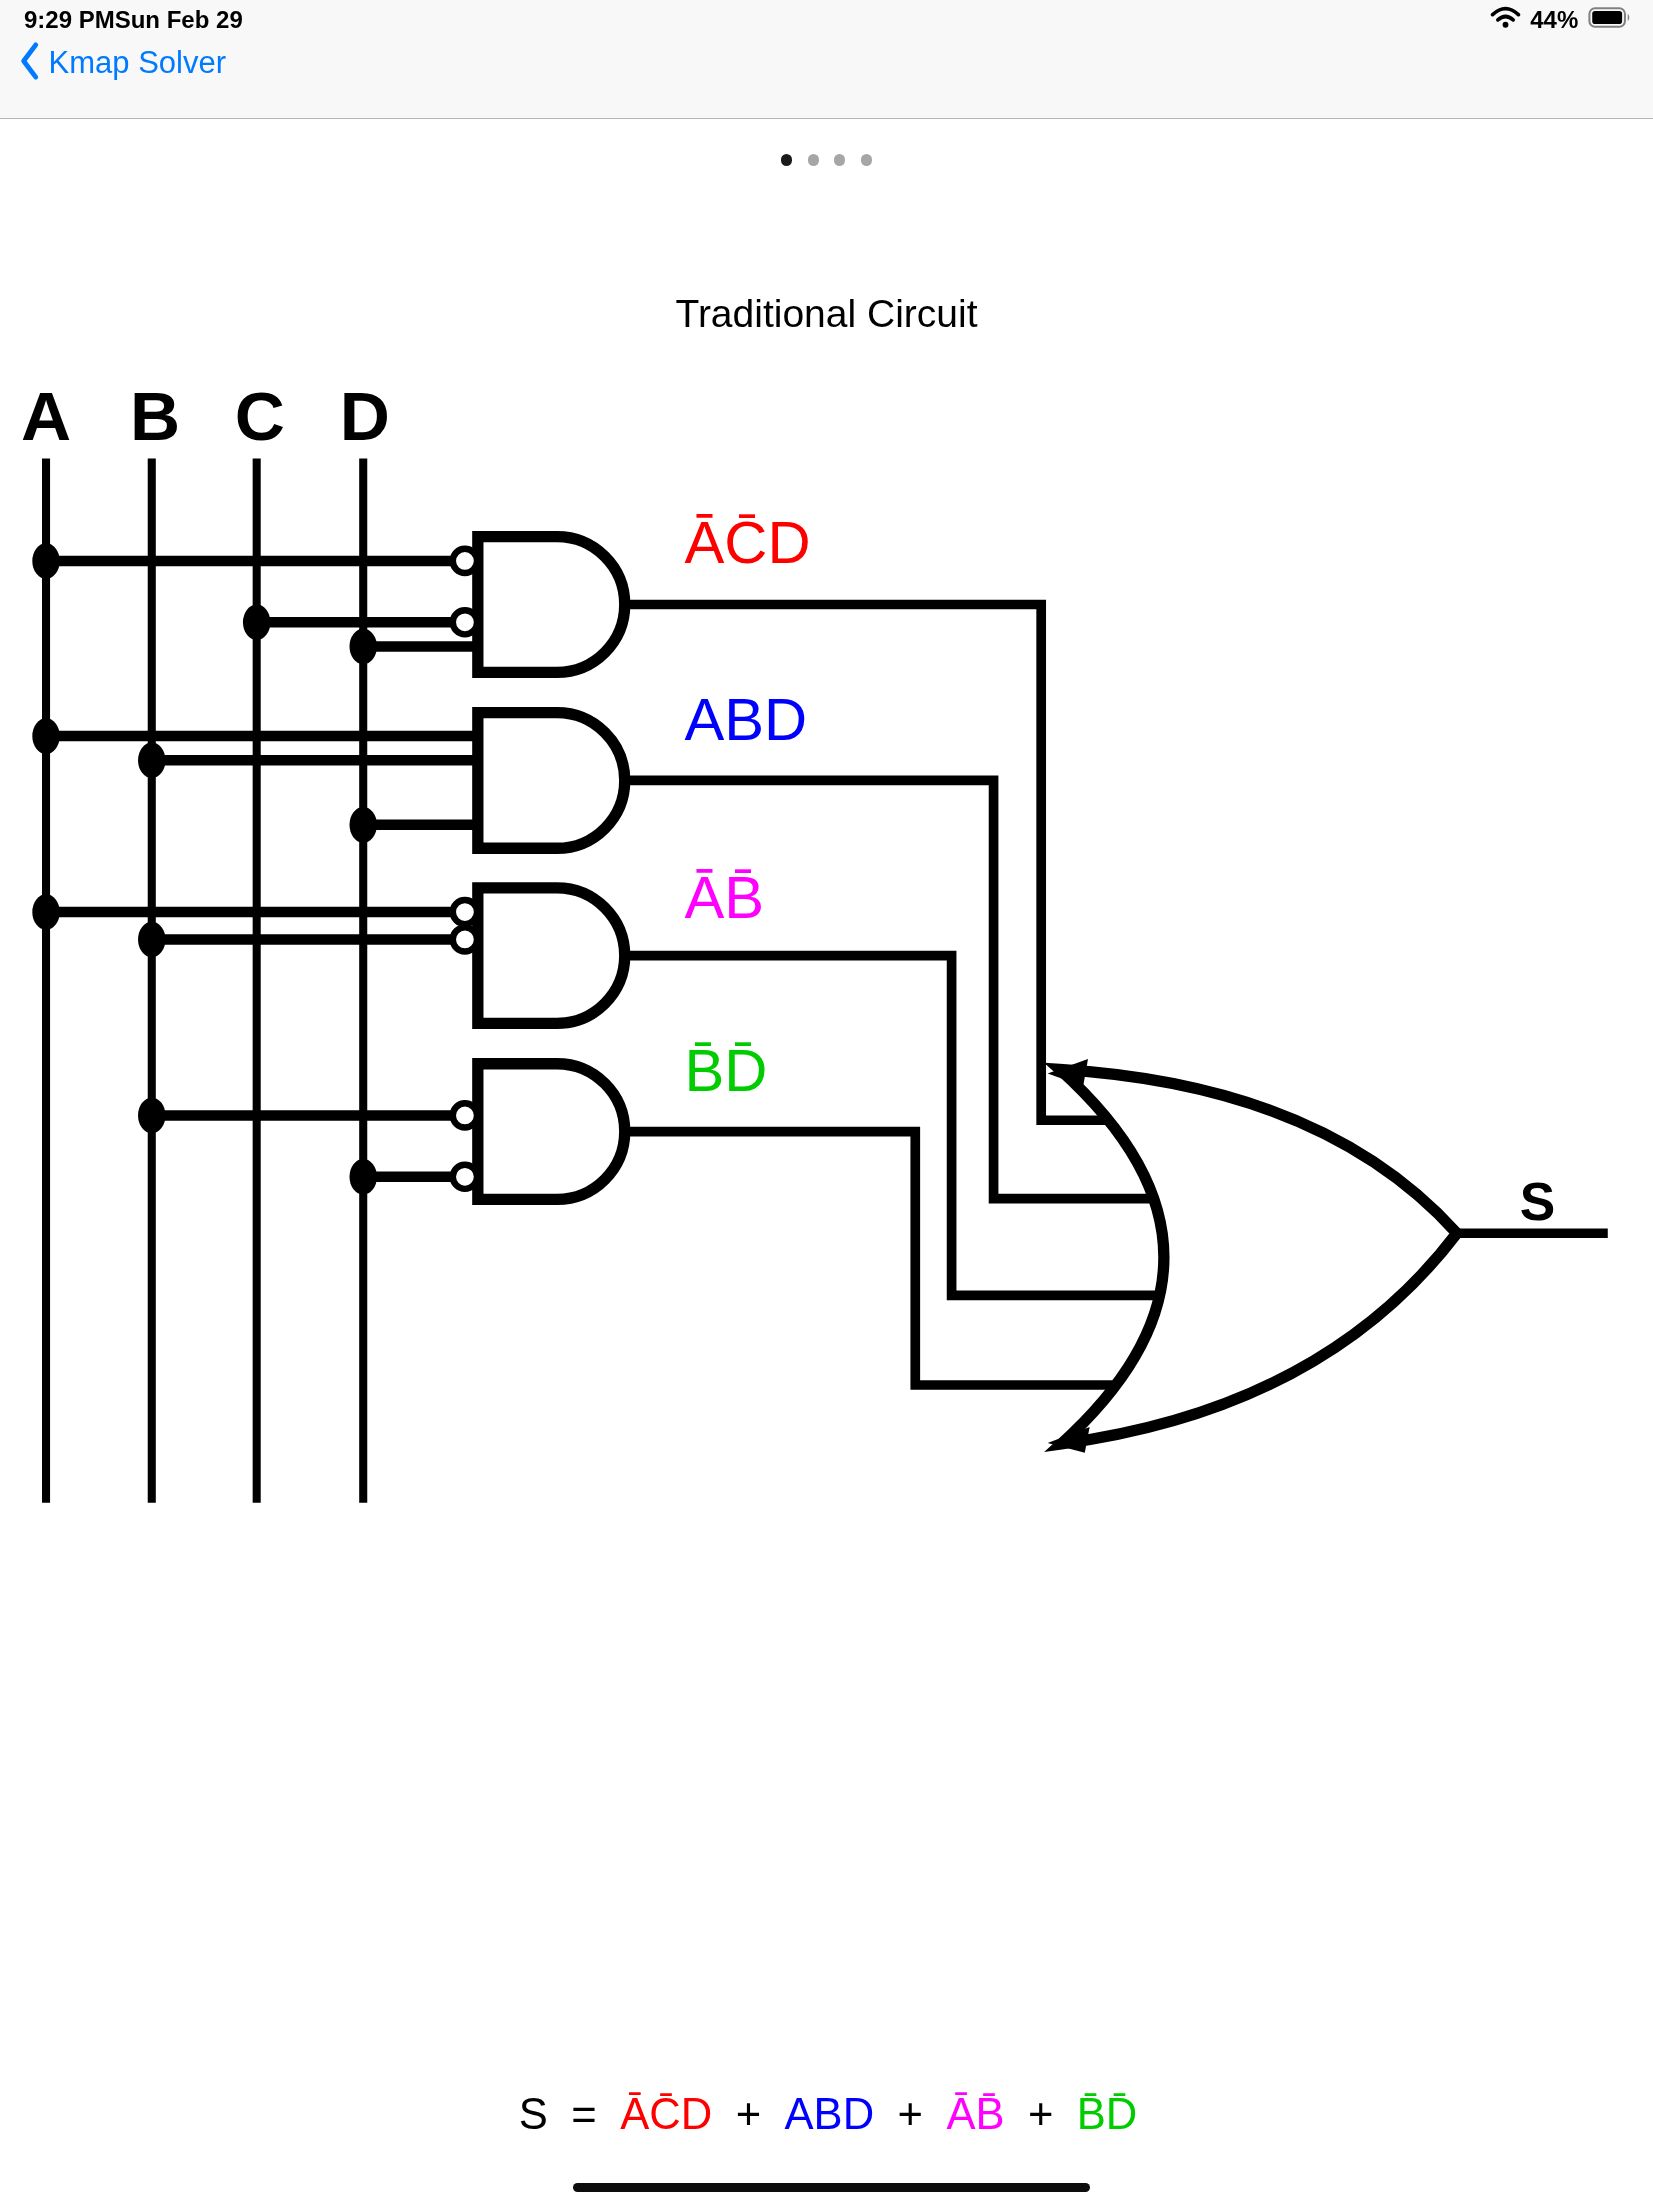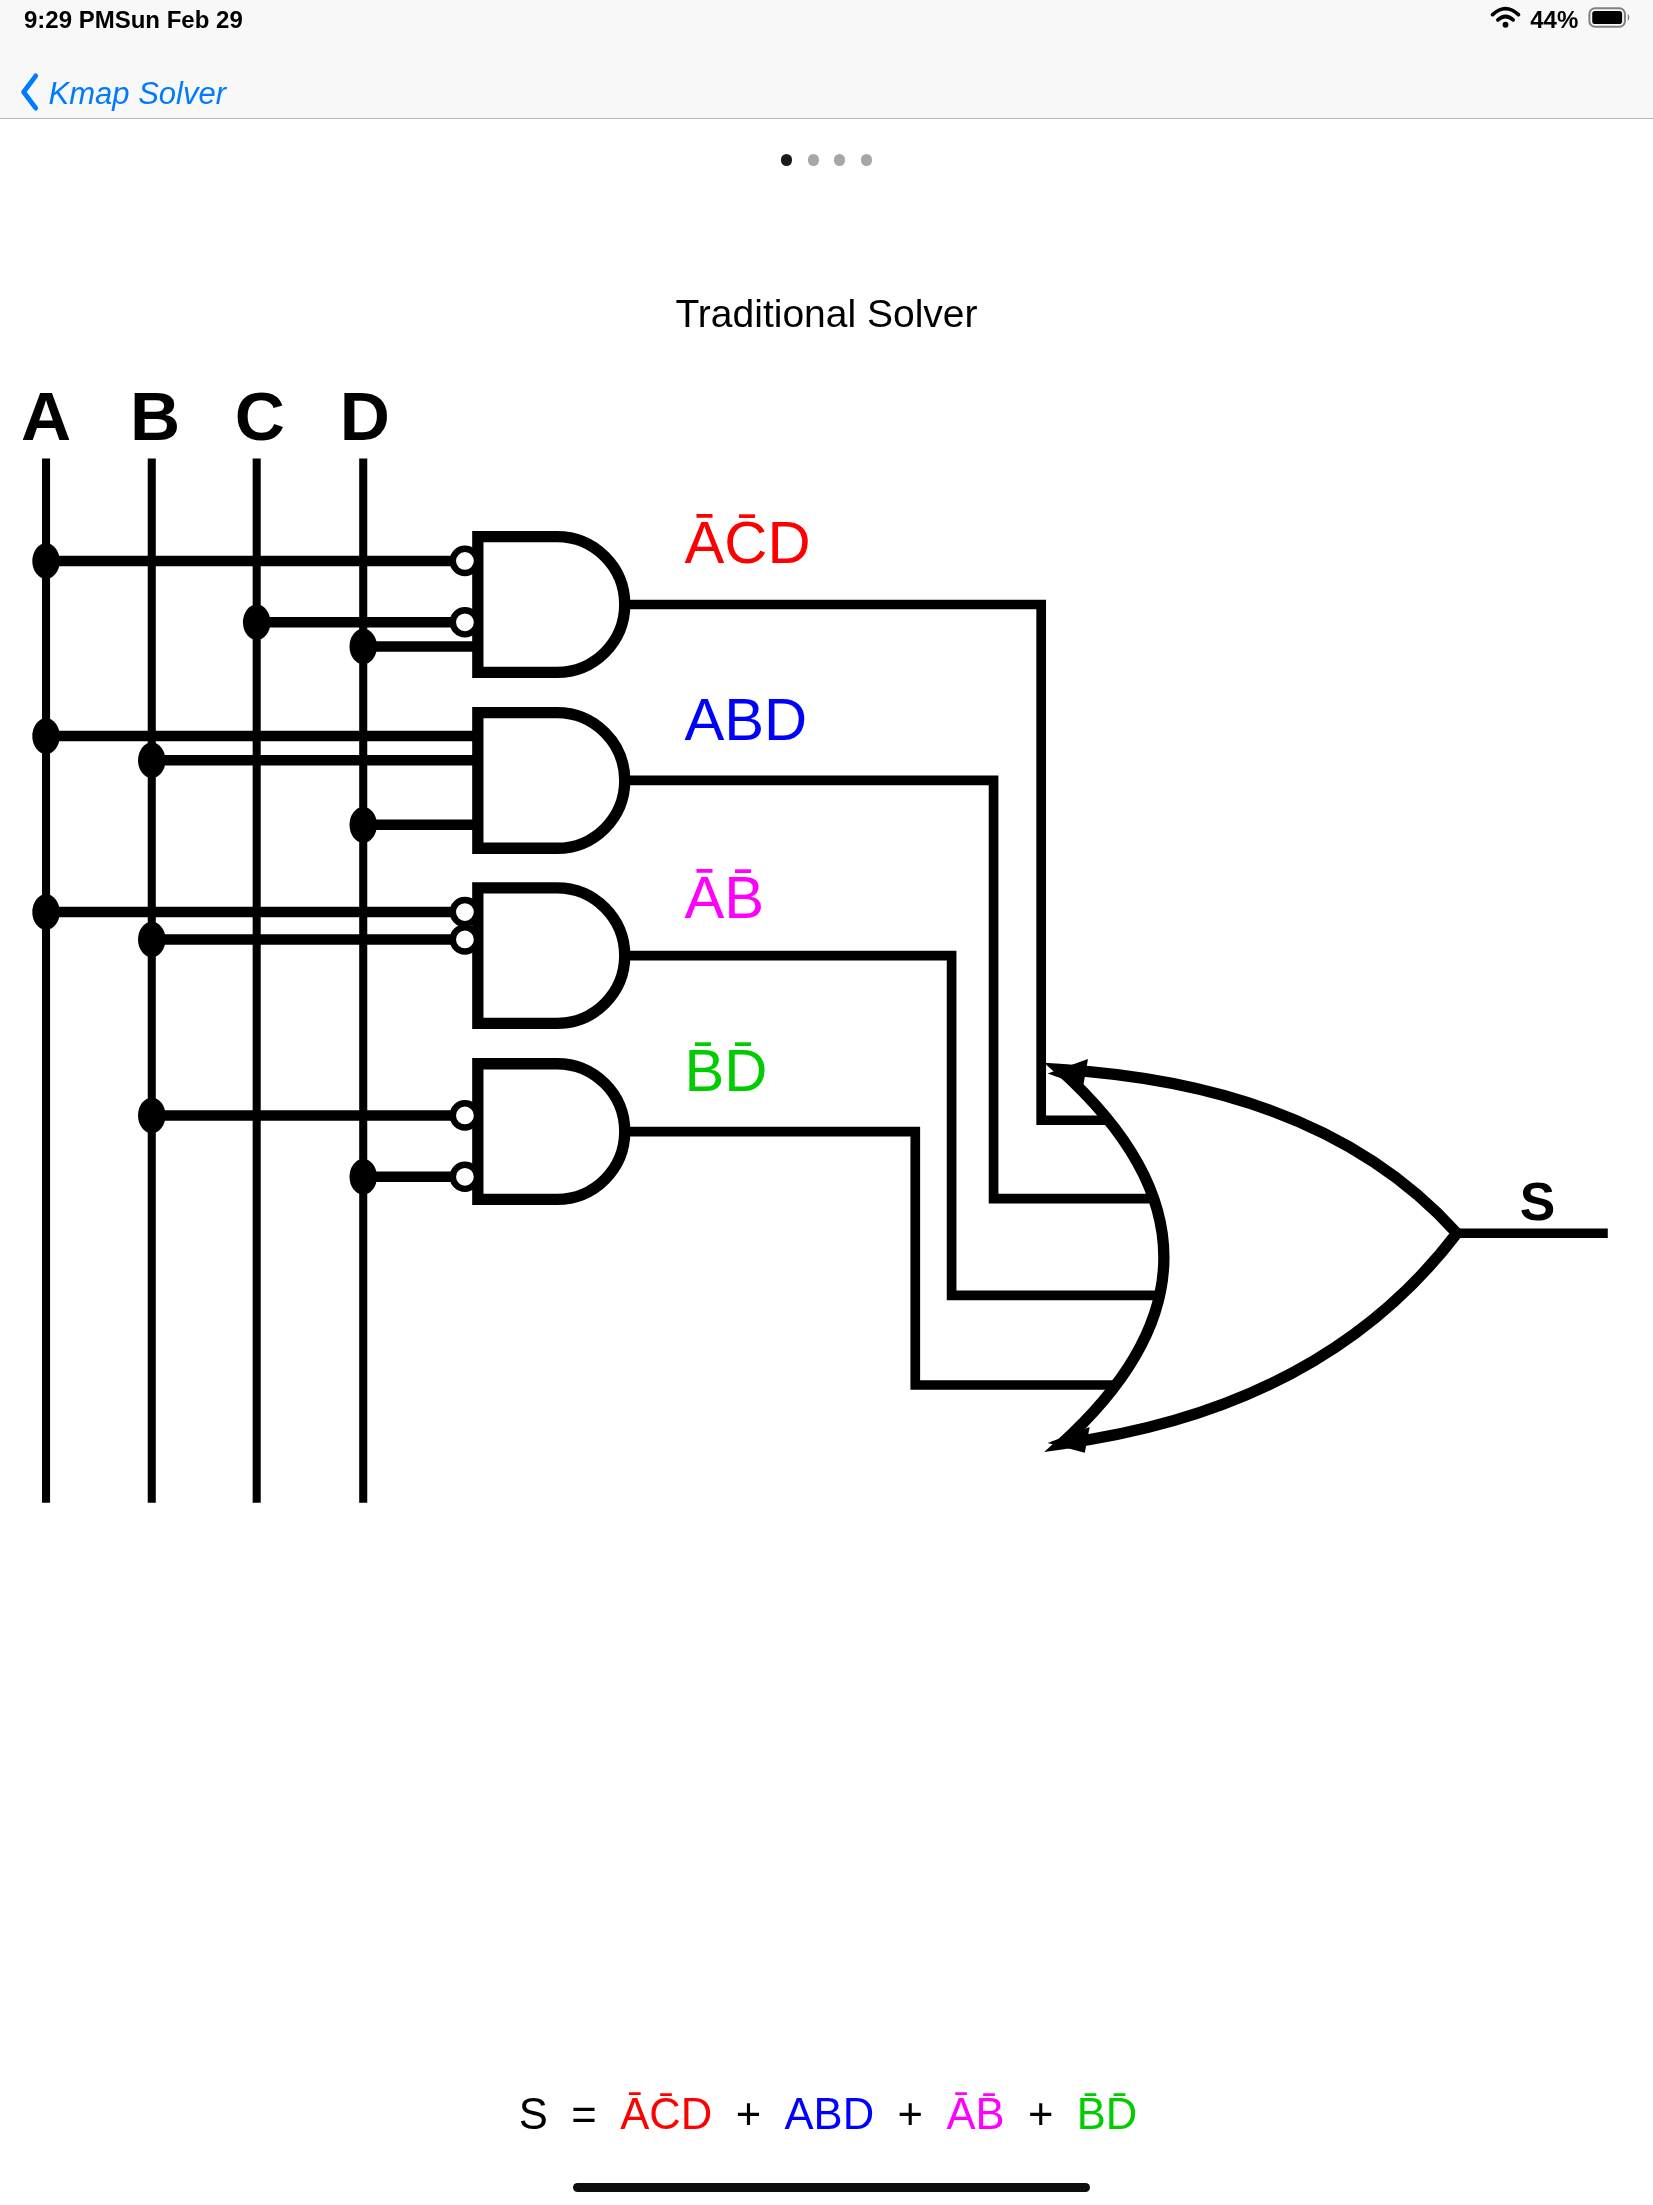--- a/index.html
+++ b/index.html
@@ -12,22 +12,22 @@
     position:absolute;left:0;top:0;width:1653px;height:119px;
     background:#f8f8f8;border-bottom:1.6px solid #b6b6b6;box-sizing:border-box;
   }
   .statusrow{
     position:absolute;left:0;top:0;width:1653px;height:39px;
     display:flex;align-items:center;font-size:24px;font-weight:600;color:#000;
   }
   .status-left{display:flex;margin-left:24px;align-items:center;}
   .status-right{margin-left:auto;margin-right:21px;display:flex;gap:9.7px;align-items:center;}
   .navrow{
-    position:absolute;left:0;top:48px;width:1653px;height:68px;
-    display:flex;align-items:flex-end;font-style:italic;
+    position:absolute;left:0;top:40px;width:1653px;height:68px;
+    display:flex;align-items:flex-start;
   }
   .backbtn{display:flex;align-items:center;gap:8px;margin-left:18px;cursor:pointer;}
   .backlabel{font-size:31px;color:#007aff;}
   
   .dots{
     position:absolute;left:0;top:152px;width:1653px;height:16px;
     display:flex;justify-content:center;gap:15.3px;align-items:center;
   }
   .dot{width:11.3px;height:11.3px;border-radius:50%;background:#a6a6a6;}
   .dot.active{background:#1a1a1a;}
@@ -90,21 +90,21 @@
   </div>
 </div>
 
 <div class="dots">
   <span class="dot active"></span>
   <span class="dot"></span>
   <span class="dot"></span>
   <span class="dot"></span>
 </div>
 
-<div class="pagetitle">Traditional Solver</div>
+<div class="pagetitle">Traditional Circuit</div>
 
 <svg class="circuit-svg" viewBox="0 0 2048 2732">
 
   <line class="wire" x1="57" y1="568" x2="57" y2="1862" stroke-width="10"></line>
   <line class="wire" x1="188" y1="568" x2="188" y2="1862" stroke-width="10"></line>
   <line class="wire" x1="318" y1="568" x2="318" y2="1862" stroke-width="10"></line>
   <line class="wire" x1="450" y1="568" x2="450" y2="1862" stroke-width="10"></line>
 
   <line class="wire" x1="57" y1="695" x2="561" y2="695" stroke-width="13"></line>
   <line class="wire" x1="318" y1="771" x2="561" y2="771" stroke-width="13"></line>

